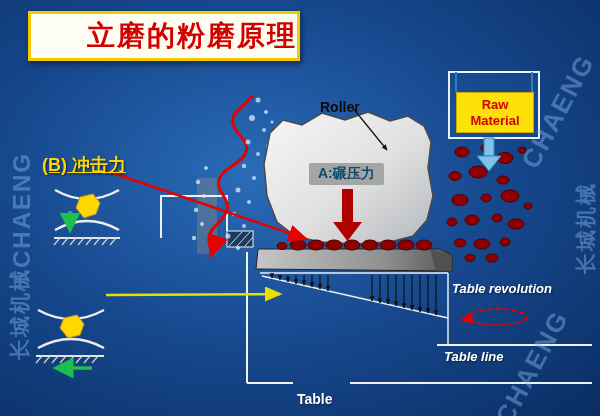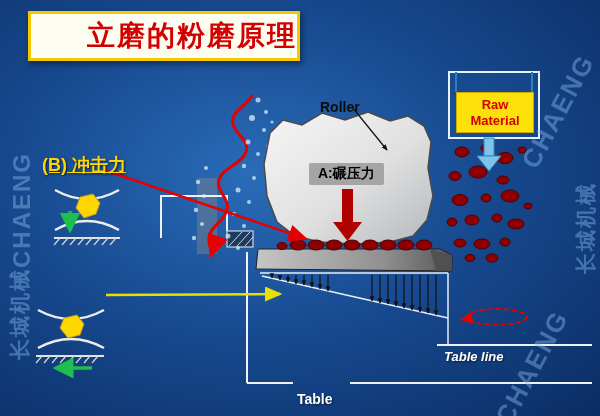--- a/index.html
+++ b/index.html
@@ -10,21 +10,21 @@
   svg.diagram { position:absolute; left:0; top:0; z-index:2; }
   .title-box { position:absolute; left:28px; top:11px; width:272px; height:50px; z-index:3;
     background:#fdfdf2; border:3px solid #f5c800; display:flex; align-items:center; justify-content:flex-end;
     box-shadow:2px 3px 6px rgba(0,0,0,.45); }
   .title-box span { color:#d40000; font-size:28px; font-weight:bold; letter-spacing:2px; }
   .lbl { position:absolute; z-index:3; white-space:nowrap; }
   .lbl-dark { color:#0d0d0d; font-weight:bold; font-size:15px; }
   .lbl-yellow { color:#ffd700; font-weight:bold; font-size:18px; text-shadow:1px 1px 2px rgba(0,0,0,.65);text-decoration:underline; }
   .lbl-white-italic { color:#ffffff; font-weight:bold; font-style:italic; font-size:13px; text-shadow:1px 1px 2px rgba(0,0,0,.5); }
   .lbl-white { color:#ffffff; font-weight:bold; font-size:14px; text-shadow:1px 1px 2px rgba(0,0,0,.5); }
-  .press-label { background:rgba(160,160,160,.92); color:#000000; font-weight:bold; font-size:14px;
+  .press-label { background:rgba(160,160,160,.92); color:#0c4a6e; font-weight:bold; font-size:14px;
     padding:2px 9px; border-radius:2px; }
   .raw-box { position:absolute; left:456px; top:92px; width:78px; z-index:3; background:#ffe10a;
     color:#d40000; font-weight:bold; font-size:13px; text-align:center; line-height:1.2;
     padding:4px 2px; border:1px solid #caa800; }
   .wm { position:absolute; z-index:4; font-weight:bold; color:rgba(140,190,240,.42);
     white-space:nowrap; letter-spacing:2px; pointer-events:none; }
 </style>
 </head>
 <body>
 
@@ -242,15 +242,16 @@
     </g>
   </svg>
 
   <div class="title-box">
     <span>立磨的粉磨原理</span>
   </div>
   <div class="lbl lbl-dark" style="left:320px; top:90px; font-size:14px;margin-top:9px;">Roller</div>
   <div class="raw-box">Raw Material</div>
   <div class="lbl lbl-yellow" style="left:42px; top:153px;">(B) 冲击力</div>
   <div class="lbl press-label" style="left:309px; top:163px;">A:碾压力</div>
+  <div class="lbl lbl-white-italic" style="left:452px; top:281px;">Table revolution</div>
   <div class="lbl lbl-white-italic" style="left:444px; top:349px;">Table line</div>
   <div class="lbl lbl-white" style="left:297px; top:369px;margin-top:22px;">Table</div>
 </div>
 
 </body></html>

